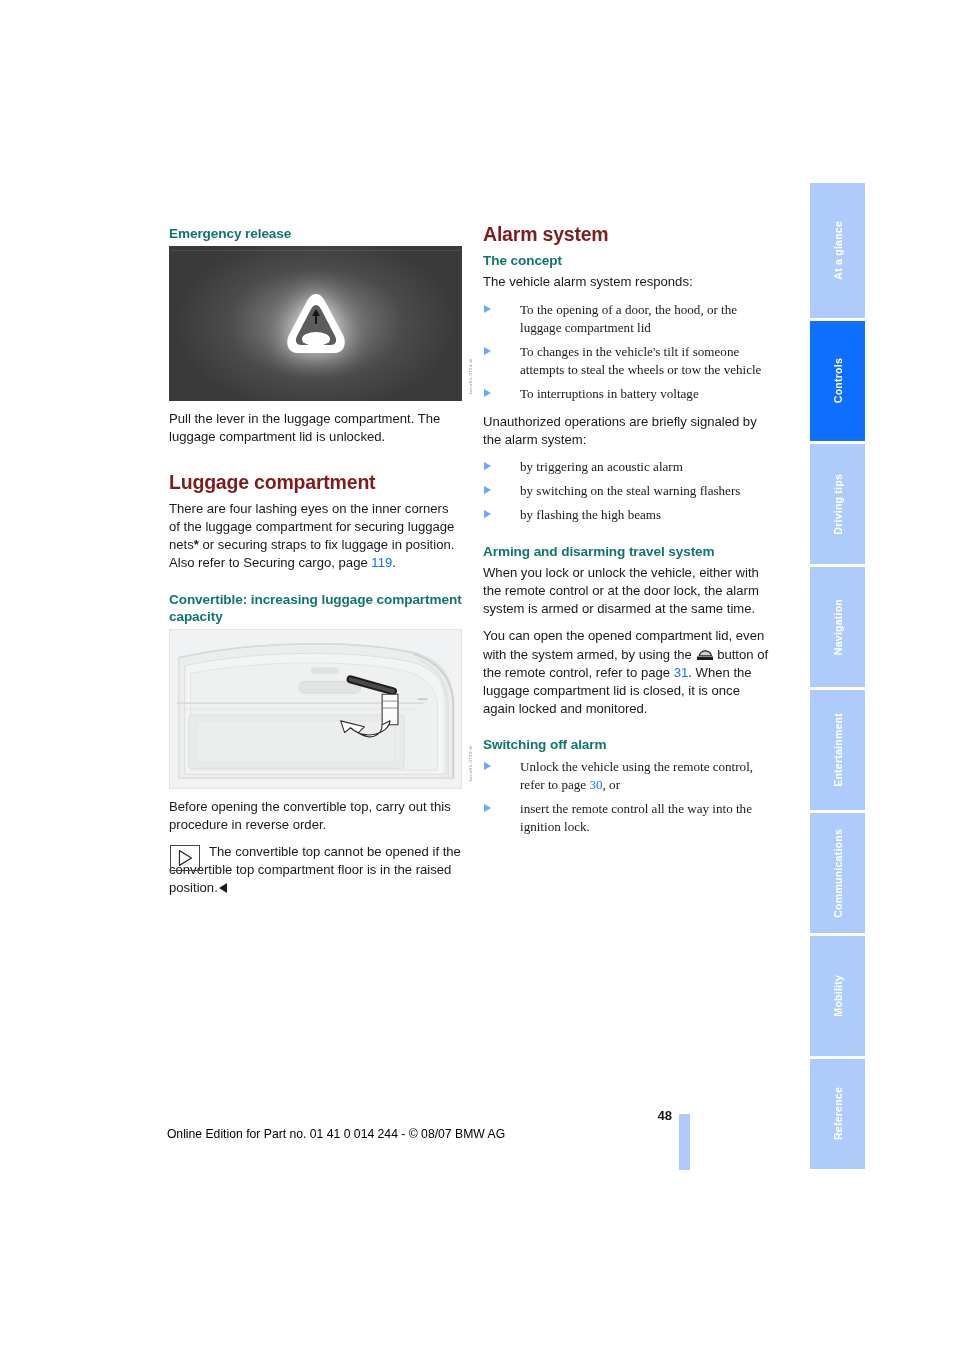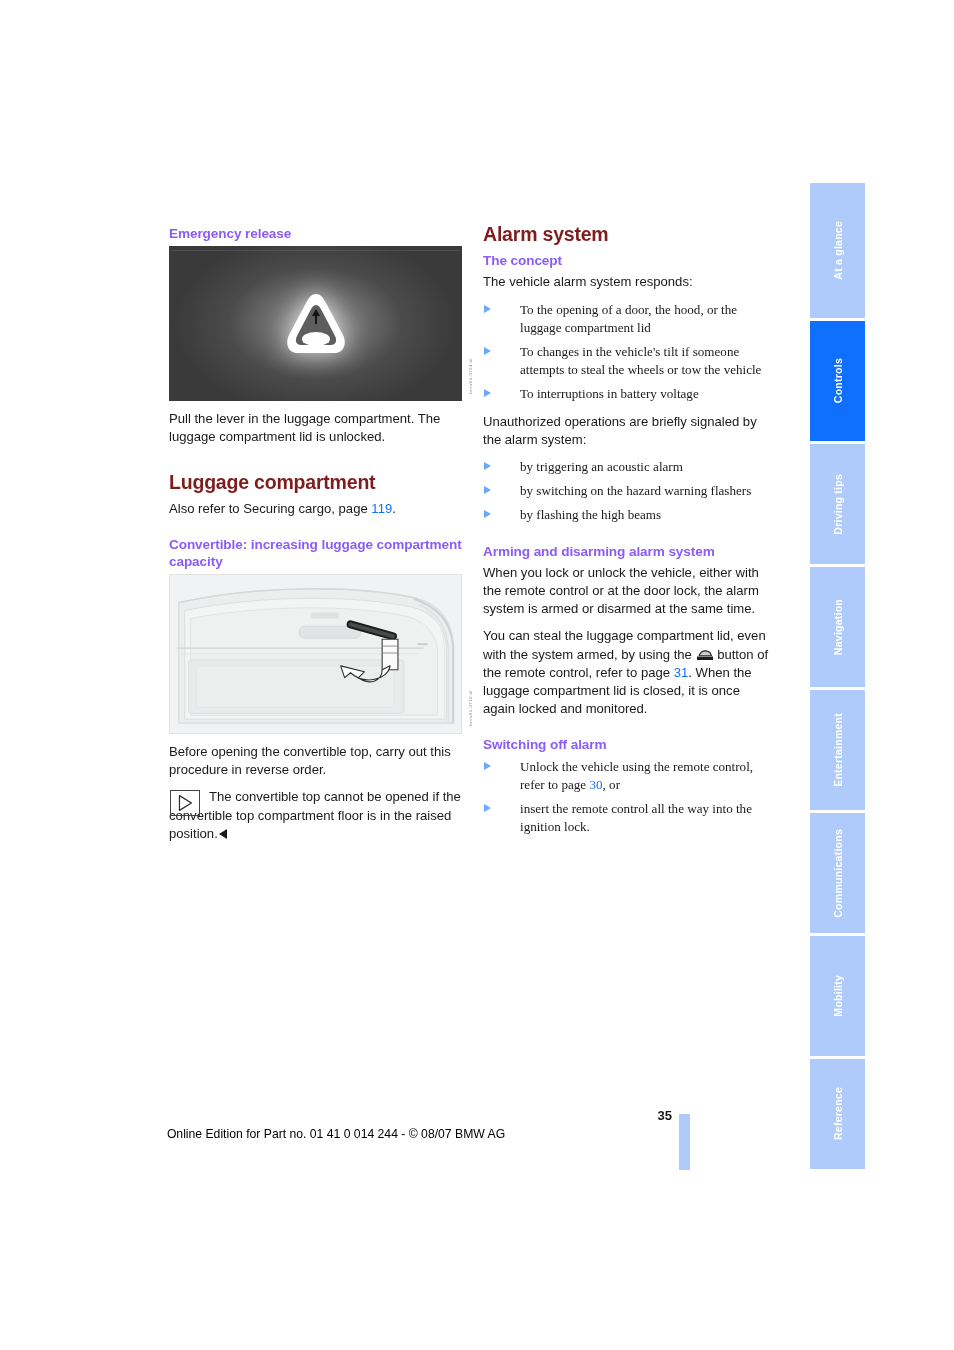--- a/index.html
+++ b/index.html
@@ -33,21 +33,21 @@
   .col-right { left: 483px; }
 
   h1.section {
     color: #7f1d1d;
     font-size: 19.5px;
     font-weight: bold;
     margin: 0 0 9px 0;
     letter-spacing: -0.2px;
   }
   h2.sub {
-    color: #8b5cf6;
+    color: #0f766e;
     font-size: 13.6px;
     font-weight: bold;
     margin: 0 0 3px 0;
     letter-spacing: -0.1px;
   }
   p {
     margin: 0 2px 9px 0;
   }
   p.tight { margin-bottom: 0; }
 
@@ -247,20 +247,21 @@
       </div>
       <div class="fig-code">bmw01-0724.tif</div>
     </div>
 
     <p>Pull the lever in the luggage compartment. The luggage compartment lid is unlocked.</p>
 
     <div class="gap-m"></div>
 
     <h1 class="section">Luggage compartment</h1>
 
+    <p class="tight"><span>There are four lashing eyes on the inner corners of the luggage compartment for securing luggage nets</span><span style="font-weight:bold;">*</span><span> or securing straps to fix luggage in position.</span></p>
 
     <p><span>Also refer to Securing cargo, page </span><span class="xref">119</span><span>.</span></p>
 
     <div class="gap-s"></div>
 
     <h2 class="sub" style="line-height:17px;">Convertible: increasing luggage compartment capacity</h2>
 
     <div class="figure" style="margin-top:4px;">
       <div class="fig-convertible">
         <svg viewBox="0 0 293 160" width="291" height="158" aria-hidden="true">
@@ -328,35 +329,35 @@
 
     <p>Unauthorized operations are briefly signaled by the alarm system:</p>
 
     <ul class="bullets">
       <li>
         <span class="tri"></span>
         <span>by triggering an acoustic alarm</span>
       </li>
       <li>
         <span class="tri"></span>
-        <span>by switching on the hazard warning flashers</span>
+        <span>by switching on the steal warning flashers</span>
       </li>
       <li>
         <span class="tri"></span>
         <span>by flashing the high beams</span>
       </li>
     </ul>
 
     <div class="gap-s"></div>
 
-    <h2 class="sub">Arming and disarming alarm system</h2>
+    <h2 class="sub">Arming and disarming travel system</h2>
 
     <p>When you lock or unlock the vehicle, either with the remote control or at the door lock, the alarm system is armed or disarmed at the same time.</p>
 
-    <p><span>You can steal the luggage compartment lid, even with the system armed, by using the </span><span class="inline-icon"><svg viewBox="0 0 16 11" width="16" height="11" aria-hidden="true">
+    <p><span>You can open the opened compartment lid, even with the system armed, by using the </span><span class="inline-icon"><svg viewBox="0 0 16 11" width="16" height="11" aria-hidden="true">
           <rect x="0" y="7.5" width="16" height="3.5" fill="#1d1d1d"></rect>
           <path d="M1.5 7 C2.5 2.5 6 0.8 10 1.4 C13 1.9 14.6 4 15 7 Z" fill="#2a2a2a"></path>
           <path d="M3 6.3 C4 3.4 6.6 2.2 9.6 2.7 C12 3.1 13.2 4.6 13.6 6.3 Z" fill="#cfcfcf"></path>
         </svg></span><span> button of the remote control, refer to page </span><span class="xref">31</span><span>. When the luggage compartment lid is closed, it is once again locked and monitored.</span></p>
 
     <div class="gap-s"></div>
 
     <h2 class="sub">Switching off alarm</h2>
 
     <ul class="bullets">
@@ -391,17 +392,17 @@
       <span>Communications</span>
     </div>
     <div class="tab" style="top:753px;height:120px;">
       <span>Mobility</span>
     </div>
     <div class="tab" style="top:876px;height:110px;">
       <span>Reference</span>
     </div>
   </div>
 
-  <div class="pagenum">35</div>
+  <div class="pagenum">48</div>
   <div class="footer-line">Online Edition for Part no. 01 41 0 014 244 - © 08/07 BMW AG</div>
   <div class="footer-bar"></div>
 
 </div>
 
 </body></html>

